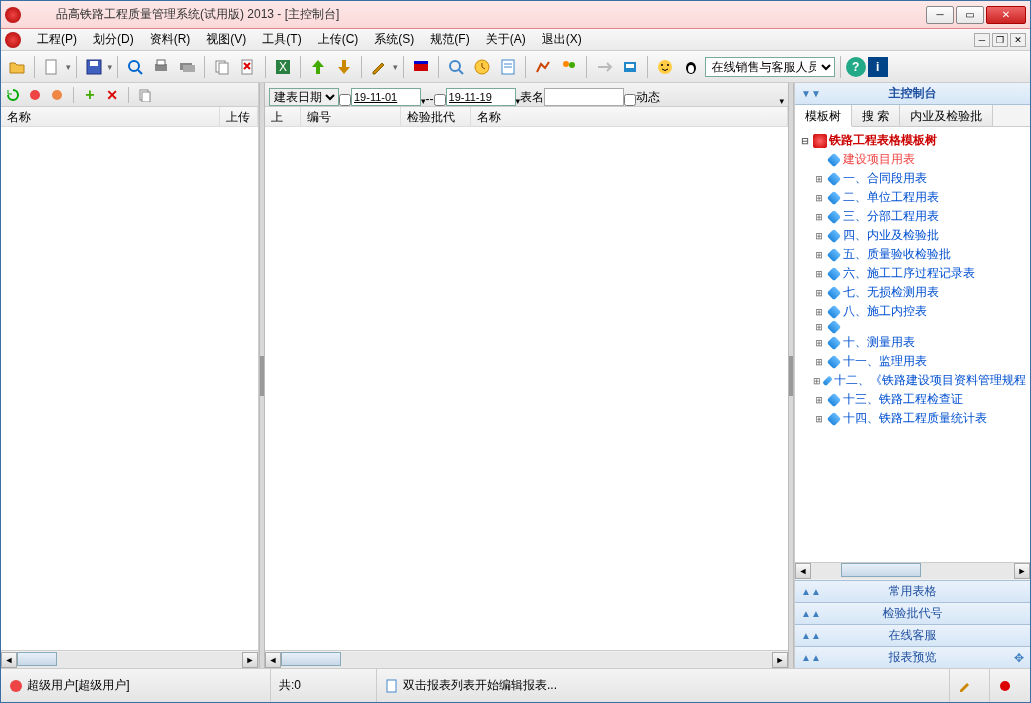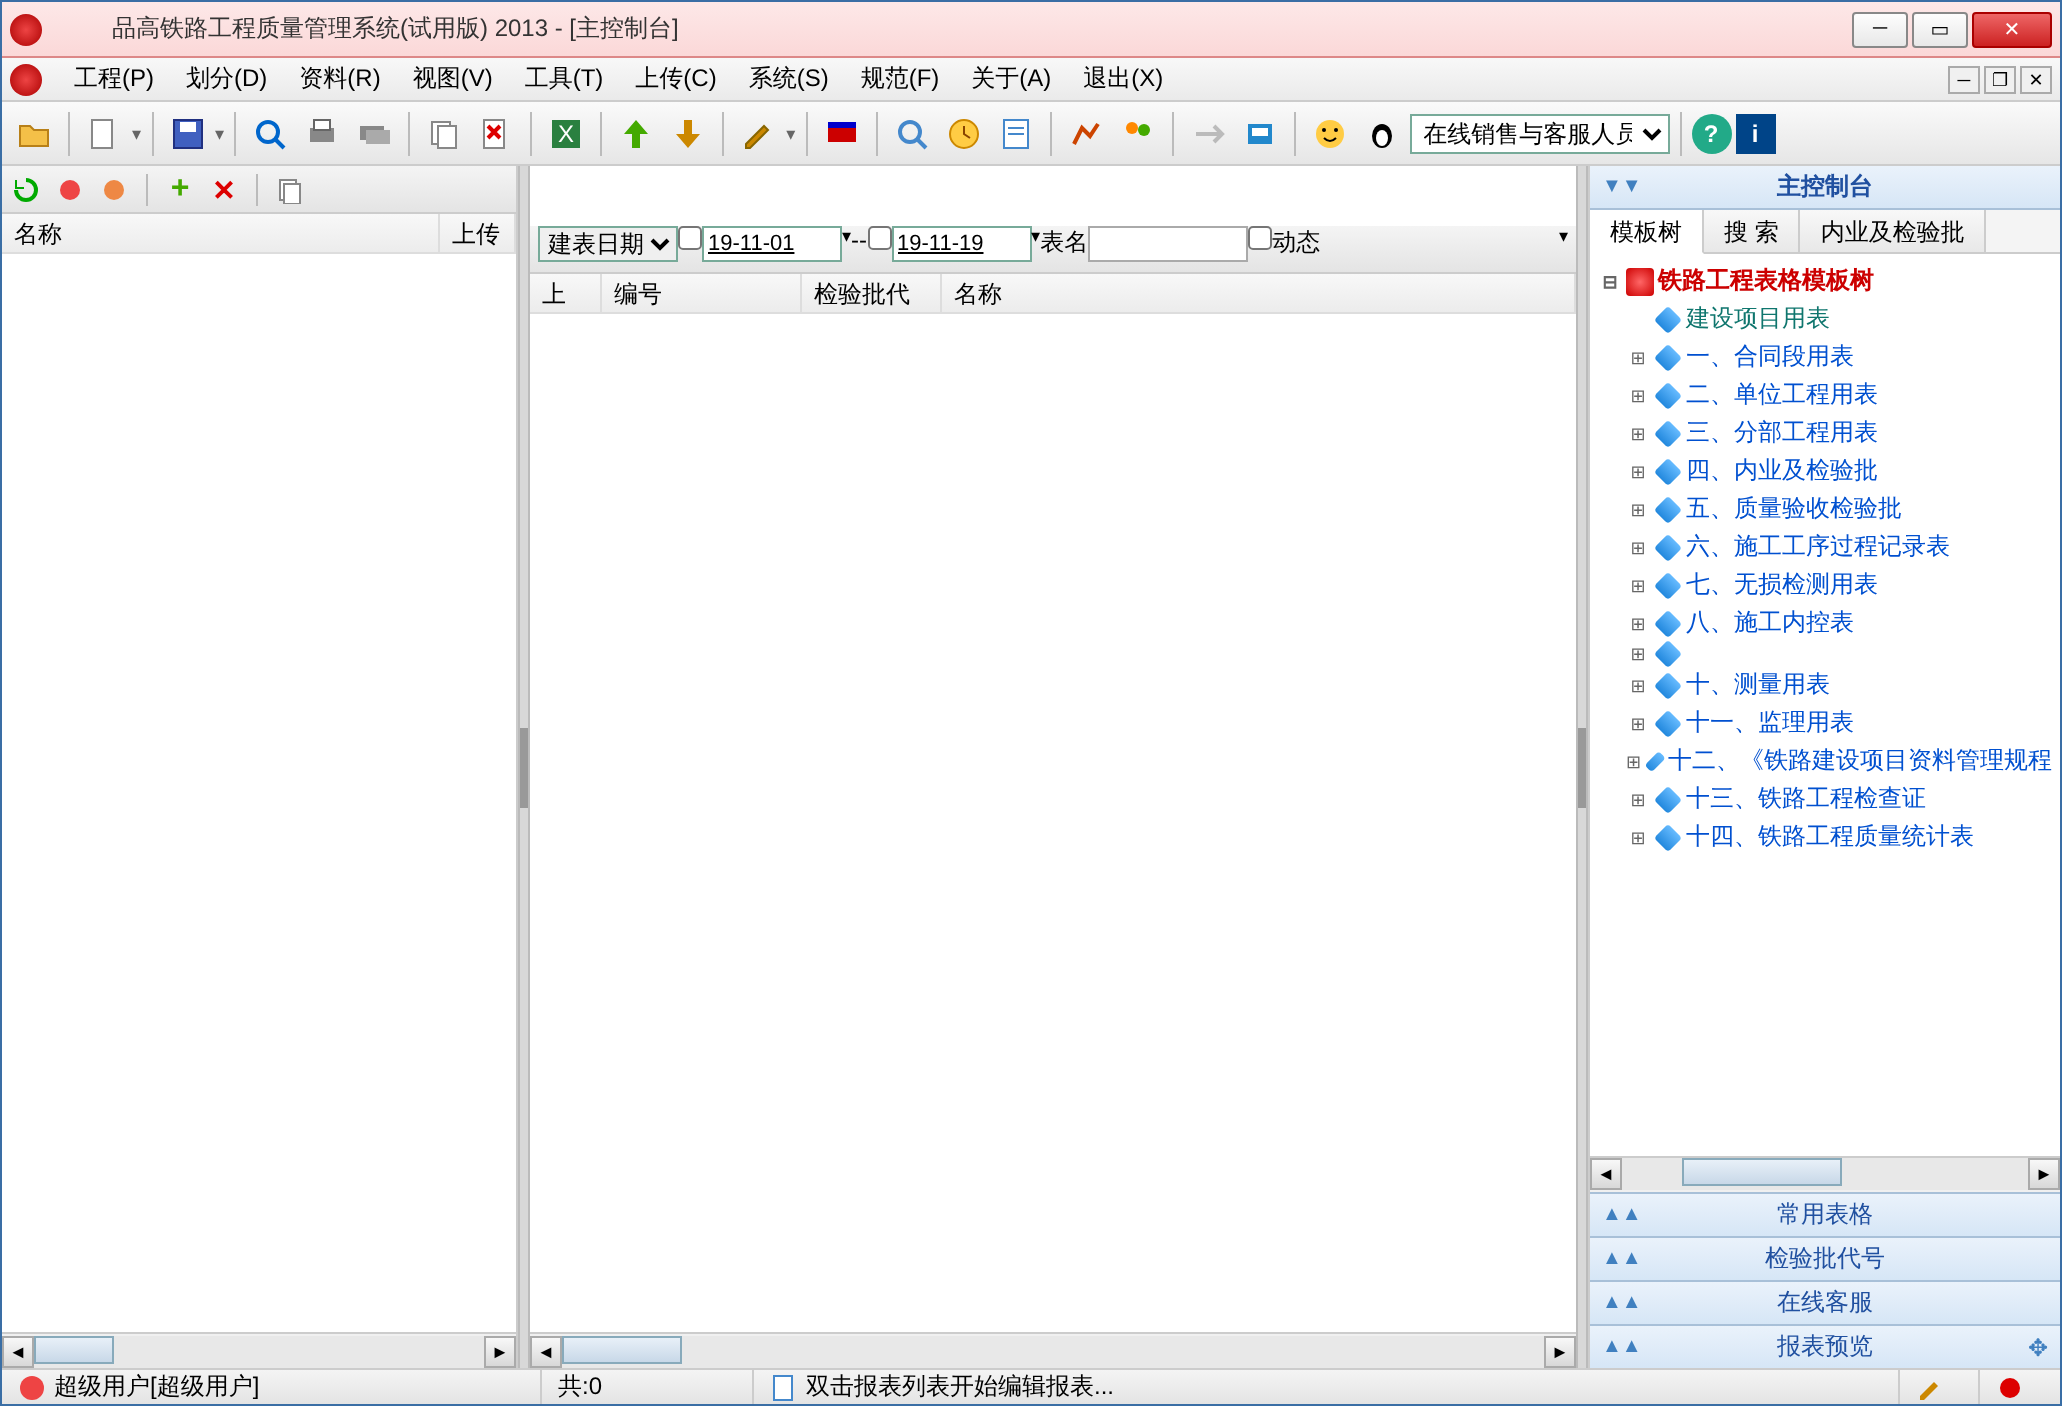--- a/index.html
+++ b/index.html
@@ -41,21 +41,21 @@
 .left-header { height: 20px; background: linear-gradient(#f8f8f8,#ececec); display: flex; border-bottom: 1px solid #ddd; }
 .left-header .col { padding: 2px 6px; border-right: 1px solid #ddd; }
 .left-body { flex: 1; background: #fff; }
 .left-scroll { height: 18px; background: #f0f0f0; display: flex; align-items: center; border-top: 1px solid #ccc; }
 .sb-btn { width: 16px; height: 16px; background: linear-gradient(#f8f8f8,#d8d8d8); border: 1px solid #aaa; font-size: 9px; display: flex; align-items: center; justify-content: center; }
 .sb-track { flex: 1; height: 16px; background: #e8e8e8; position: relative; }
 .sb-thumb { position: absolute; left: 0; top: 0; height: 14px; width: 40px; background: linear-gradient(#e8f0f8,#c8d8e8); border: 1px solid #8ab; }
 
 
 .center-panel { flex: 1; display: flex; flex-direction: column; }
-.center-toolbar { height: 24px; background: linear-gradient(#f4f4f4,#e4e4e4); display: flex; align-items: flex-start; padding: 0 4px; gap: 0; border-bottom: 1px solid #ccc; margin-top: 30px; }
+.center-toolbar { height: 24px; background: linear-gradient(#f4f4f4,#e4e4e4); display: flex; align-items: flex-end; padding: 0 4px; gap: 0; border-bottom: 1px solid #ccc; }
 .ct-select { height: 18px; border: 1px solid #7a9; font-size: 12px; }
 .ct-date { height: 18px; border: 1px solid #7a9; width: 70px; font-size: 11px; padding: 0 2px; text-decoration: underline; }
 .ct-check { width: 12px; height: 12px; }
 .ct-input { height: 18px; border: 1px solid #aaa; width: 80px; font-size: 11px; padding: 0 2px; }
 .center-header { height: 20px; background: linear-gradient(#f8f8f8,#ececec); display: flex; border-bottom: 1px solid #ddd; }
 .center-header .col { padding: 2px 6px; border-right: 1px solid #ddd; }
 .center-body { flex: 1; background: #fff; }
 
 
 .right-panel { width: 236px; display: flex; flex-direction: column; border-left: 1px solid #ccc; }
@@ -65,30 +65,30 @@
 .r-tab { padding: 3px 10px; border-right: 1px solid #ccc; cursor: pointer; background: linear-gradient(#f8f8f8,#e8e8e8); }
 .r-tab.active { background: #fff; border-bottom: 1px solid #fff; margin-bottom: -1px; }
 .r-tree { flex: 1; background: #fff; overflow: auto; padding: 4px; }
 .tree-node { display: flex; align-items: center; padding: 1px 0; cursor: pointer; white-space: nowrap; }
 .tree-node .exp { width: 12px; font-size: 9px; color: #666; text-align: center; }
 .tree-node .ticon { width: 14px; height: 14px; margin: 0 2px; }
 .tree-node.root { color: #c00; font-weight: bold; }
 .tree-node.root .ticon { background: radial-gradient(#f66,#c00); border-radius: 2px; }
 .tree-node.child { color: #0050d0; padding-left: 14px; }
 .tree-node.child .ticon { background: linear-gradient(#6bf,#28d); border-radius: 2px; transform: rotate(45deg); width: 10px; height: 10px; margin: 0 4px; }
-.tree-node.first-child { padding-left: 14px; color: #0f766e; }
+.tree-node.first-child { padding-left: 14px; color: #ef4444; }
 .tree-node.first-child .ticon { background: linear-gradient(#6bf,#28d); border-radius: 2px; transform: rotate(45deg); width: 10px; height: 10px; margin: 0 4px; }
 .r-scroll-h { height: 18px; background: #f0f0f0; display: flex; border-top: 1px solid #ccc; }
 .r-bars { display: flex; flex-direction: column; }
 .r-bar { height: 22px; background: linear-gradient(#eaf2fb,#d6e6f6); display: flex; align-items: center; justify-content: center; color: #2050a0; border-top: 1px solid #a8c0d8; position: relative; cursor: pointer; }
 .r-bar .chev { position: absolute; left: 6px; color: #4080c0; font-size: 10px; }
 .r-bar .expand-icon { position: absolute; right: 6px; color: #4080c0; font-size: 12px; }
 
 
-.statusbar { height: 18px; background: linear-gradient(#f4f4f4,#e4e4e4); display: flex; align-items: center; border-top: 1px solid #ccc; }
+.statusbar { height: 34px; background: linear-gradient(#f4f4f4,#e4e4e4); display: flex; align-items: center; border-top: 1px solid #ccc; }
 .sb-cell { padding: 0 8px; border-right: 1px solid #ccc; display: flex; align-items: center; gap: 4px; height: 100%; }
 .sb-icon { width: 14px; height: 14px; }
 
 svg { display: block; }
 </style>
 </head>
 <body>
 
 <div class="window">
 

